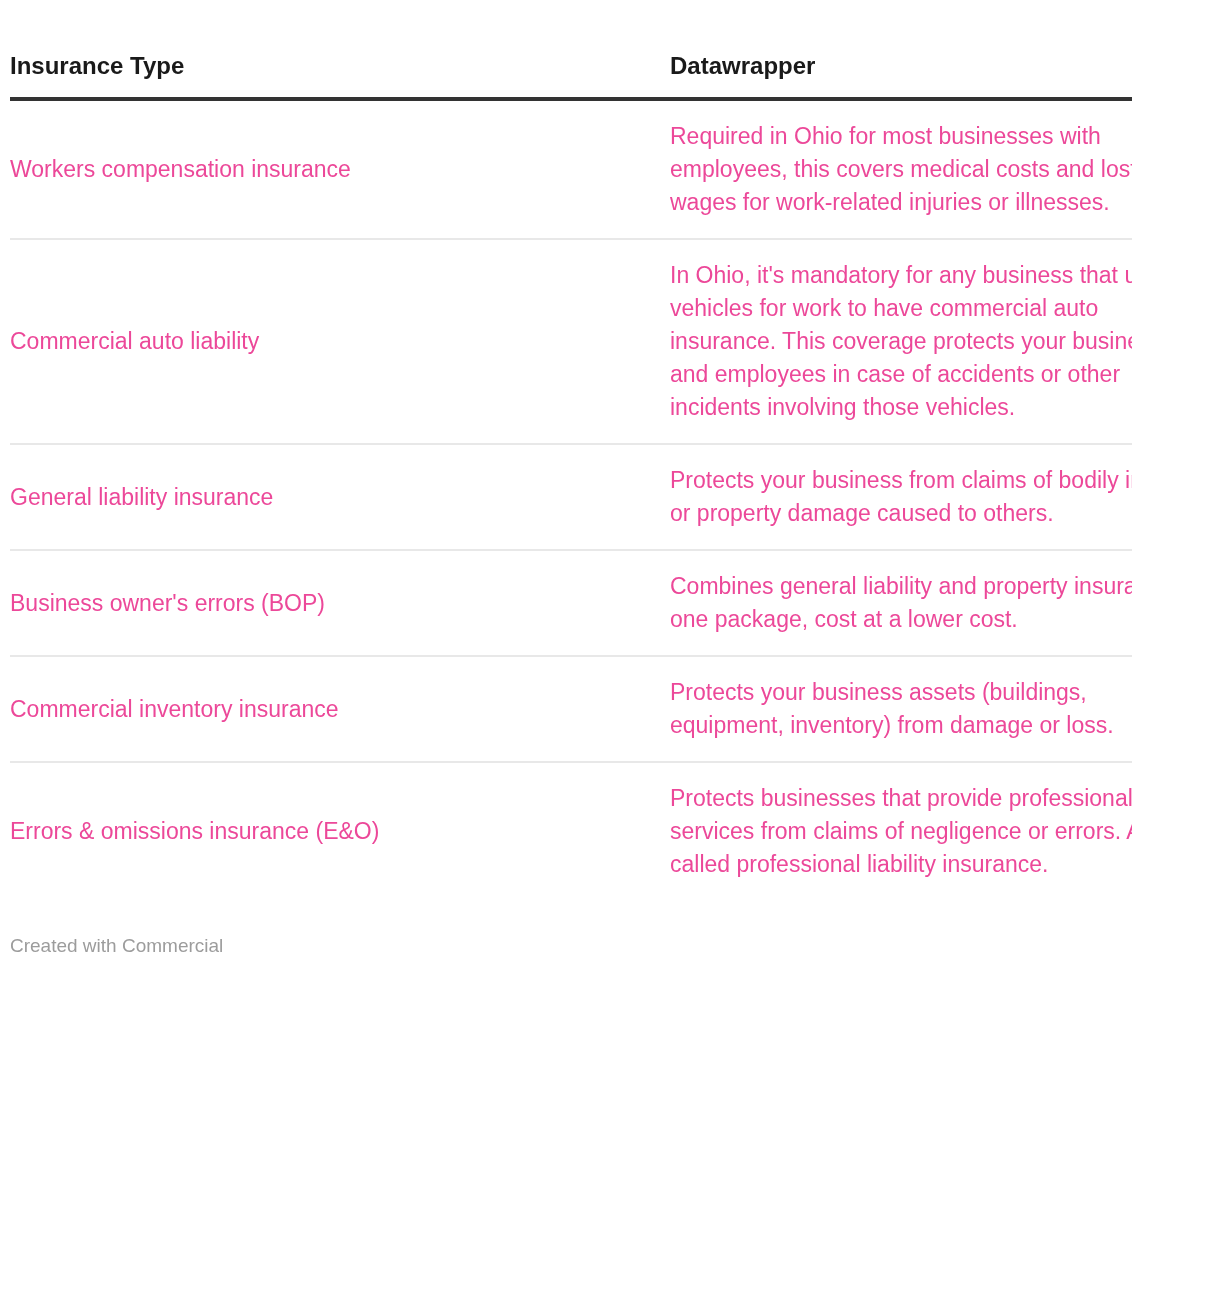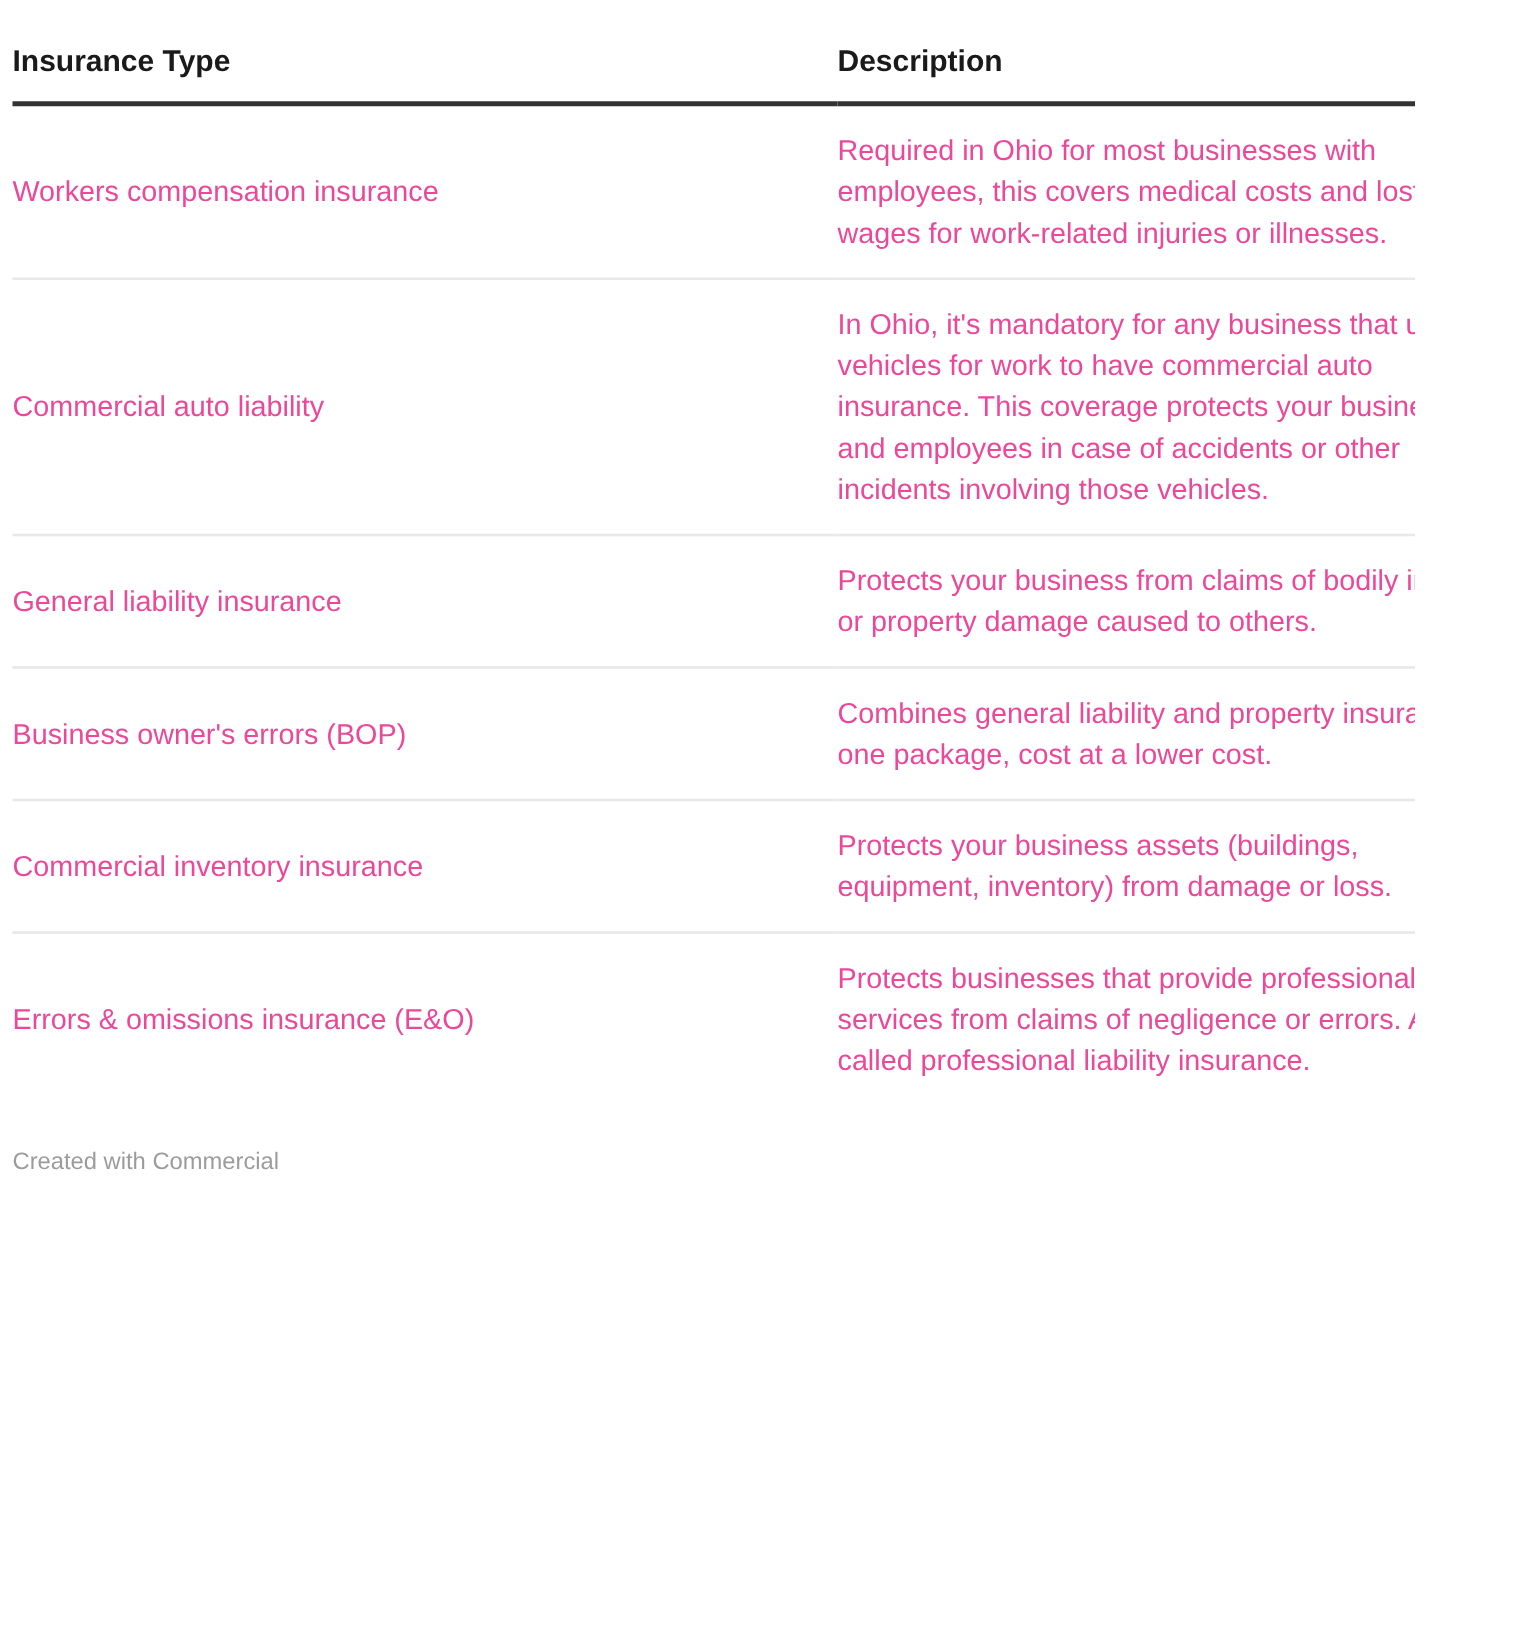--- a/index.html
+++ b/index.html
@@ -4,21 +4,21 @@
 <style>
   html, body {
     margin: 0;
     padding: 0;
     background: #ffffff;
   }
   .page {
     width: 1132px;
     height: 1302px;
     box-sizing: border-box;
-    padding-top: 33px;
+    padding-top: 49px;
     background: #ffffff;
     font-family: "Liberation Sans", sans-serif;
     position: relative;
     overflow: hidden;
   }
   table.dw-table {
     width: 1200px;
     margin: 0 10px;
     border-collapse: collapse;
     table-layout: fixed;
@@ -59,21 +59,21 @@
 
 <div class="page">
   <table class="dw-table">
     <colgroup>
       <col class="col-type">
       <col class="col-desc">
     </colgroup>
     <thead>
       <tr>
         <th>Insurance Type</th>
-        <th>Description</th>
+        <th>Datawrapper</th>
       </tr>
     </thead>
     <tbody>
         <tr>
           <td class="type-cell">Workers compensation insurance</td>
           <td class="desc-cell">Required in Ohio for most businesses with employees, this covers medical costs and lost wages for work-related injuries or illnesses.</td>
         </tr>
         <tr>
           <td class="type-cell">Commercial auto liability</td>
           <td class="desc-cell">In Ohio, it's mandatory for any business that uses vehicles for work to have commercial auto insurance. This coverage protects your business and employees in case of accidents or other incidents involving those vehicles.</td>

